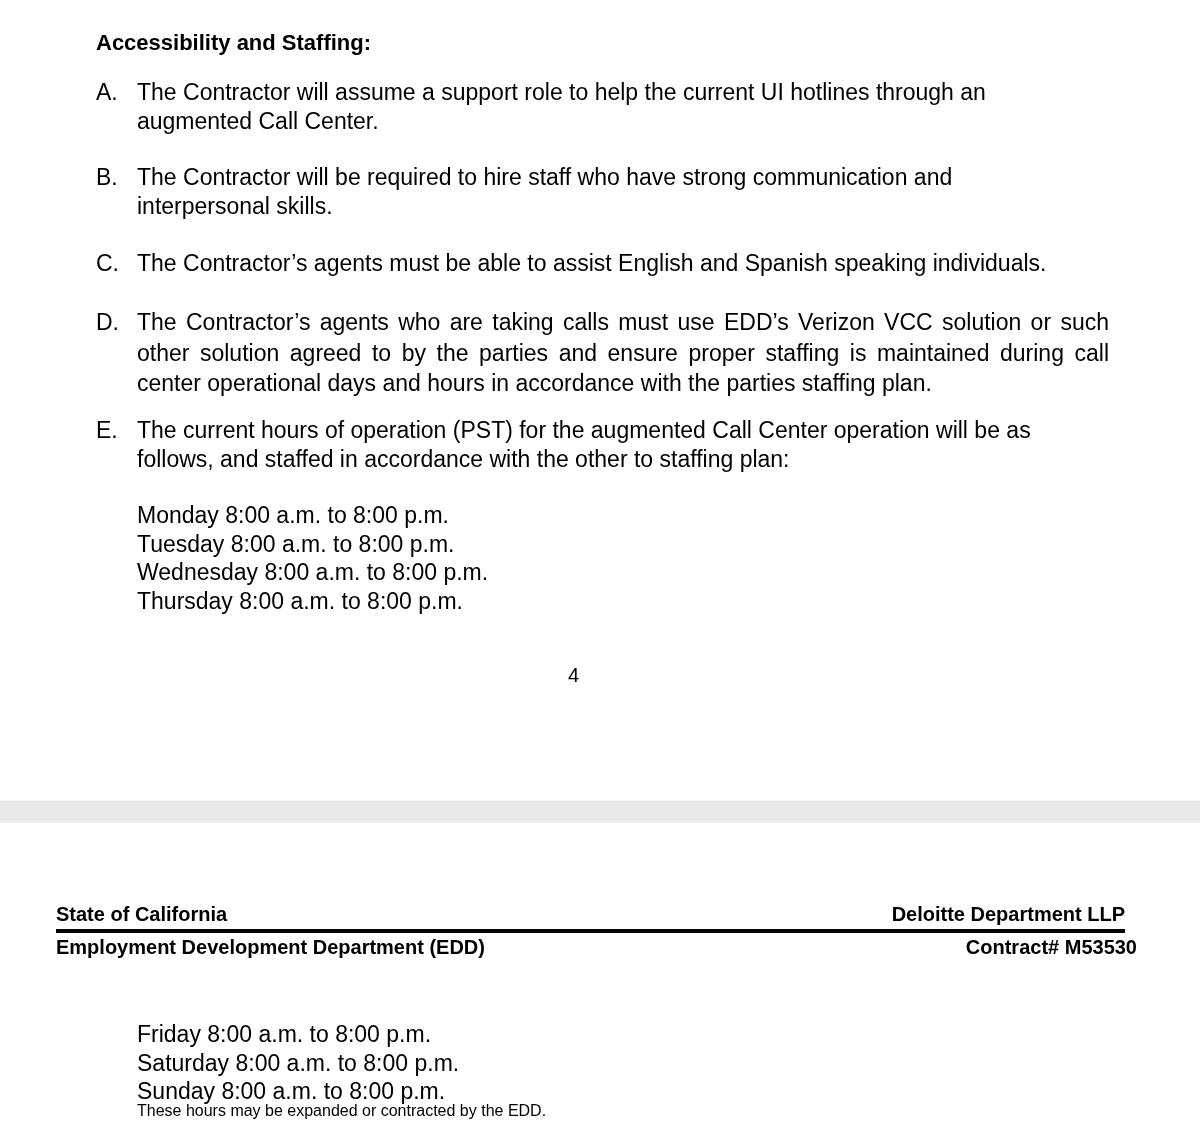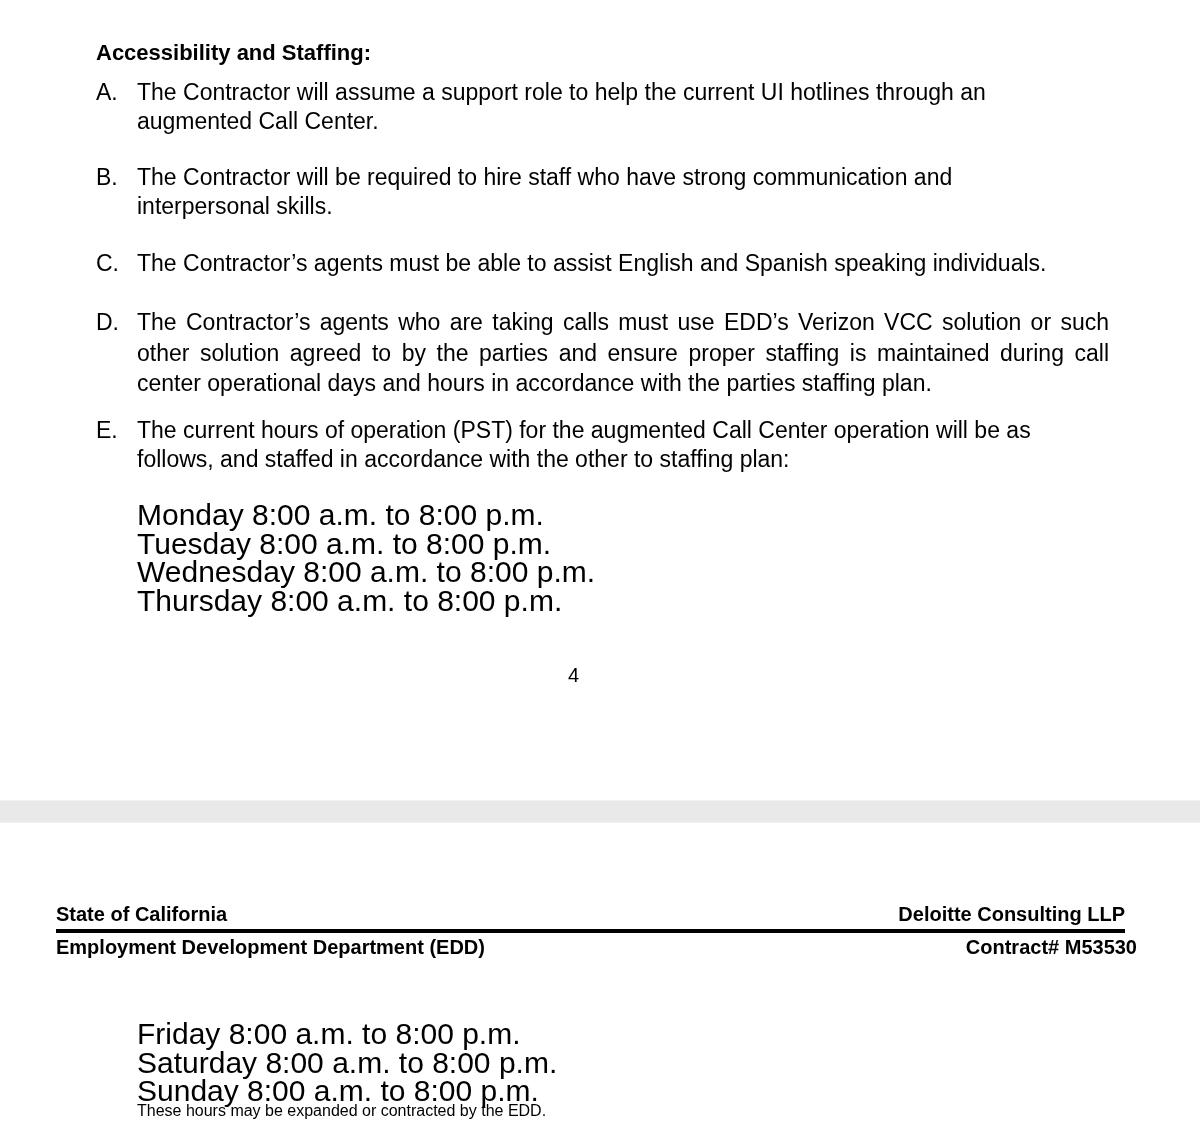--- a/index.html
+++ b/index.html
@@ -1,24 +1,24 @@
 <!DOCTYPE html>
 <html><head>
 <meta charset="utf-8">
 <style>
   html, body { margin: 0; padding: 0; background: #ffffff; }
   body { width: 1200px; height: 1141px; position: relative; overflow: hidden;
          font-family: "Liberation Sans", sans-serif; color: #000; }
   .abs { position: absolute; white-space: nowrap; }
-  .heading { left: 96px; top: 40px; font-size: 22px; font-weight: bold; }
+  .heading { left: 96px; top: 30px; font-size: 22px; font-weight: bold; }
   .item { position: absolute; left: 96px; width: 1015px; font-size: 23px; line-height: 29px; }
   .item .letter { position: absolute; left: 0; top: 0; }
   .item .body { margin-left: 41px; }
   .item.justify .body { text-align: justify; text-align-last: left; }
-  .sched { position: absolute; left: 137px; font-size: 30px; line-height: 28.5px; }
+  .sched { position: absolute; left: 137px; font-size: 23px; line-height: 28.5px; }
   .sched div { white-space: nowrap; }
   .pagenum { left: 568px; top: 664px; font-size: 20px; }
   .gap { position: absolute; left: 0; top: 800px; width: 1200px; height: 21px; background: #e9e9e9;
          border-top: 1px solid #f1f1f1; border-bottom: 1px solid #f1f1f1; }
   .hdr { font-size: 20px; font-weight: bold; text-align: center; }
   .hdr-left1 { left: 56px; top: 903px; }
   .hdr-left2 { left: 56px; top: 936px; }
   .hdr-right1 { right: 75px; top: 903px; }
   .hdr-right2 { right: 63px; top: 936px; }
   .hdr-rule { position: absolute; left: 56px; top: 929px; width: 1069px; height: 4px; background: #000; }
@@ -59,21 +59,21 @@
   <div>Tuesday 8:00 a.m. to 8:00 p.m.</div>
   <div>Wednesday 8:00 a.m. to 8:00 p.m.</div>
   <div>Thursday 8:00 a.m. to 8:00 p.m.</div>
 </div>
 
 <div class="abs pagenum">4</div>
 
 <div class="gap"></div>
 
 <div class="abs hdr hdr-left1">State of California</div>
-<div class="abs hdr hdr-right1">Deloitte Consulting LLP</div>
+<div class="abs hdr hdr-right1">Deloitte Department LLP</div>
 <div class="hdr-rule"></div>
 <div class="abs hdr hdr-left2">Employment Development Department (EDD)</div>
 <div class="abs hdr hdr-right2">Contract# M53530</div>
 
 <div class="sched" style="top:1020px;">
   <div>Friday 8:00 a.m. to 8:00 p.m.</div>
   <div>Saturday 8:00 a.m. to 8:00 p.m.</div>
   <div>Sunday 8:00 a.m. to 8:00 p.m.</div>
 </div>
 

